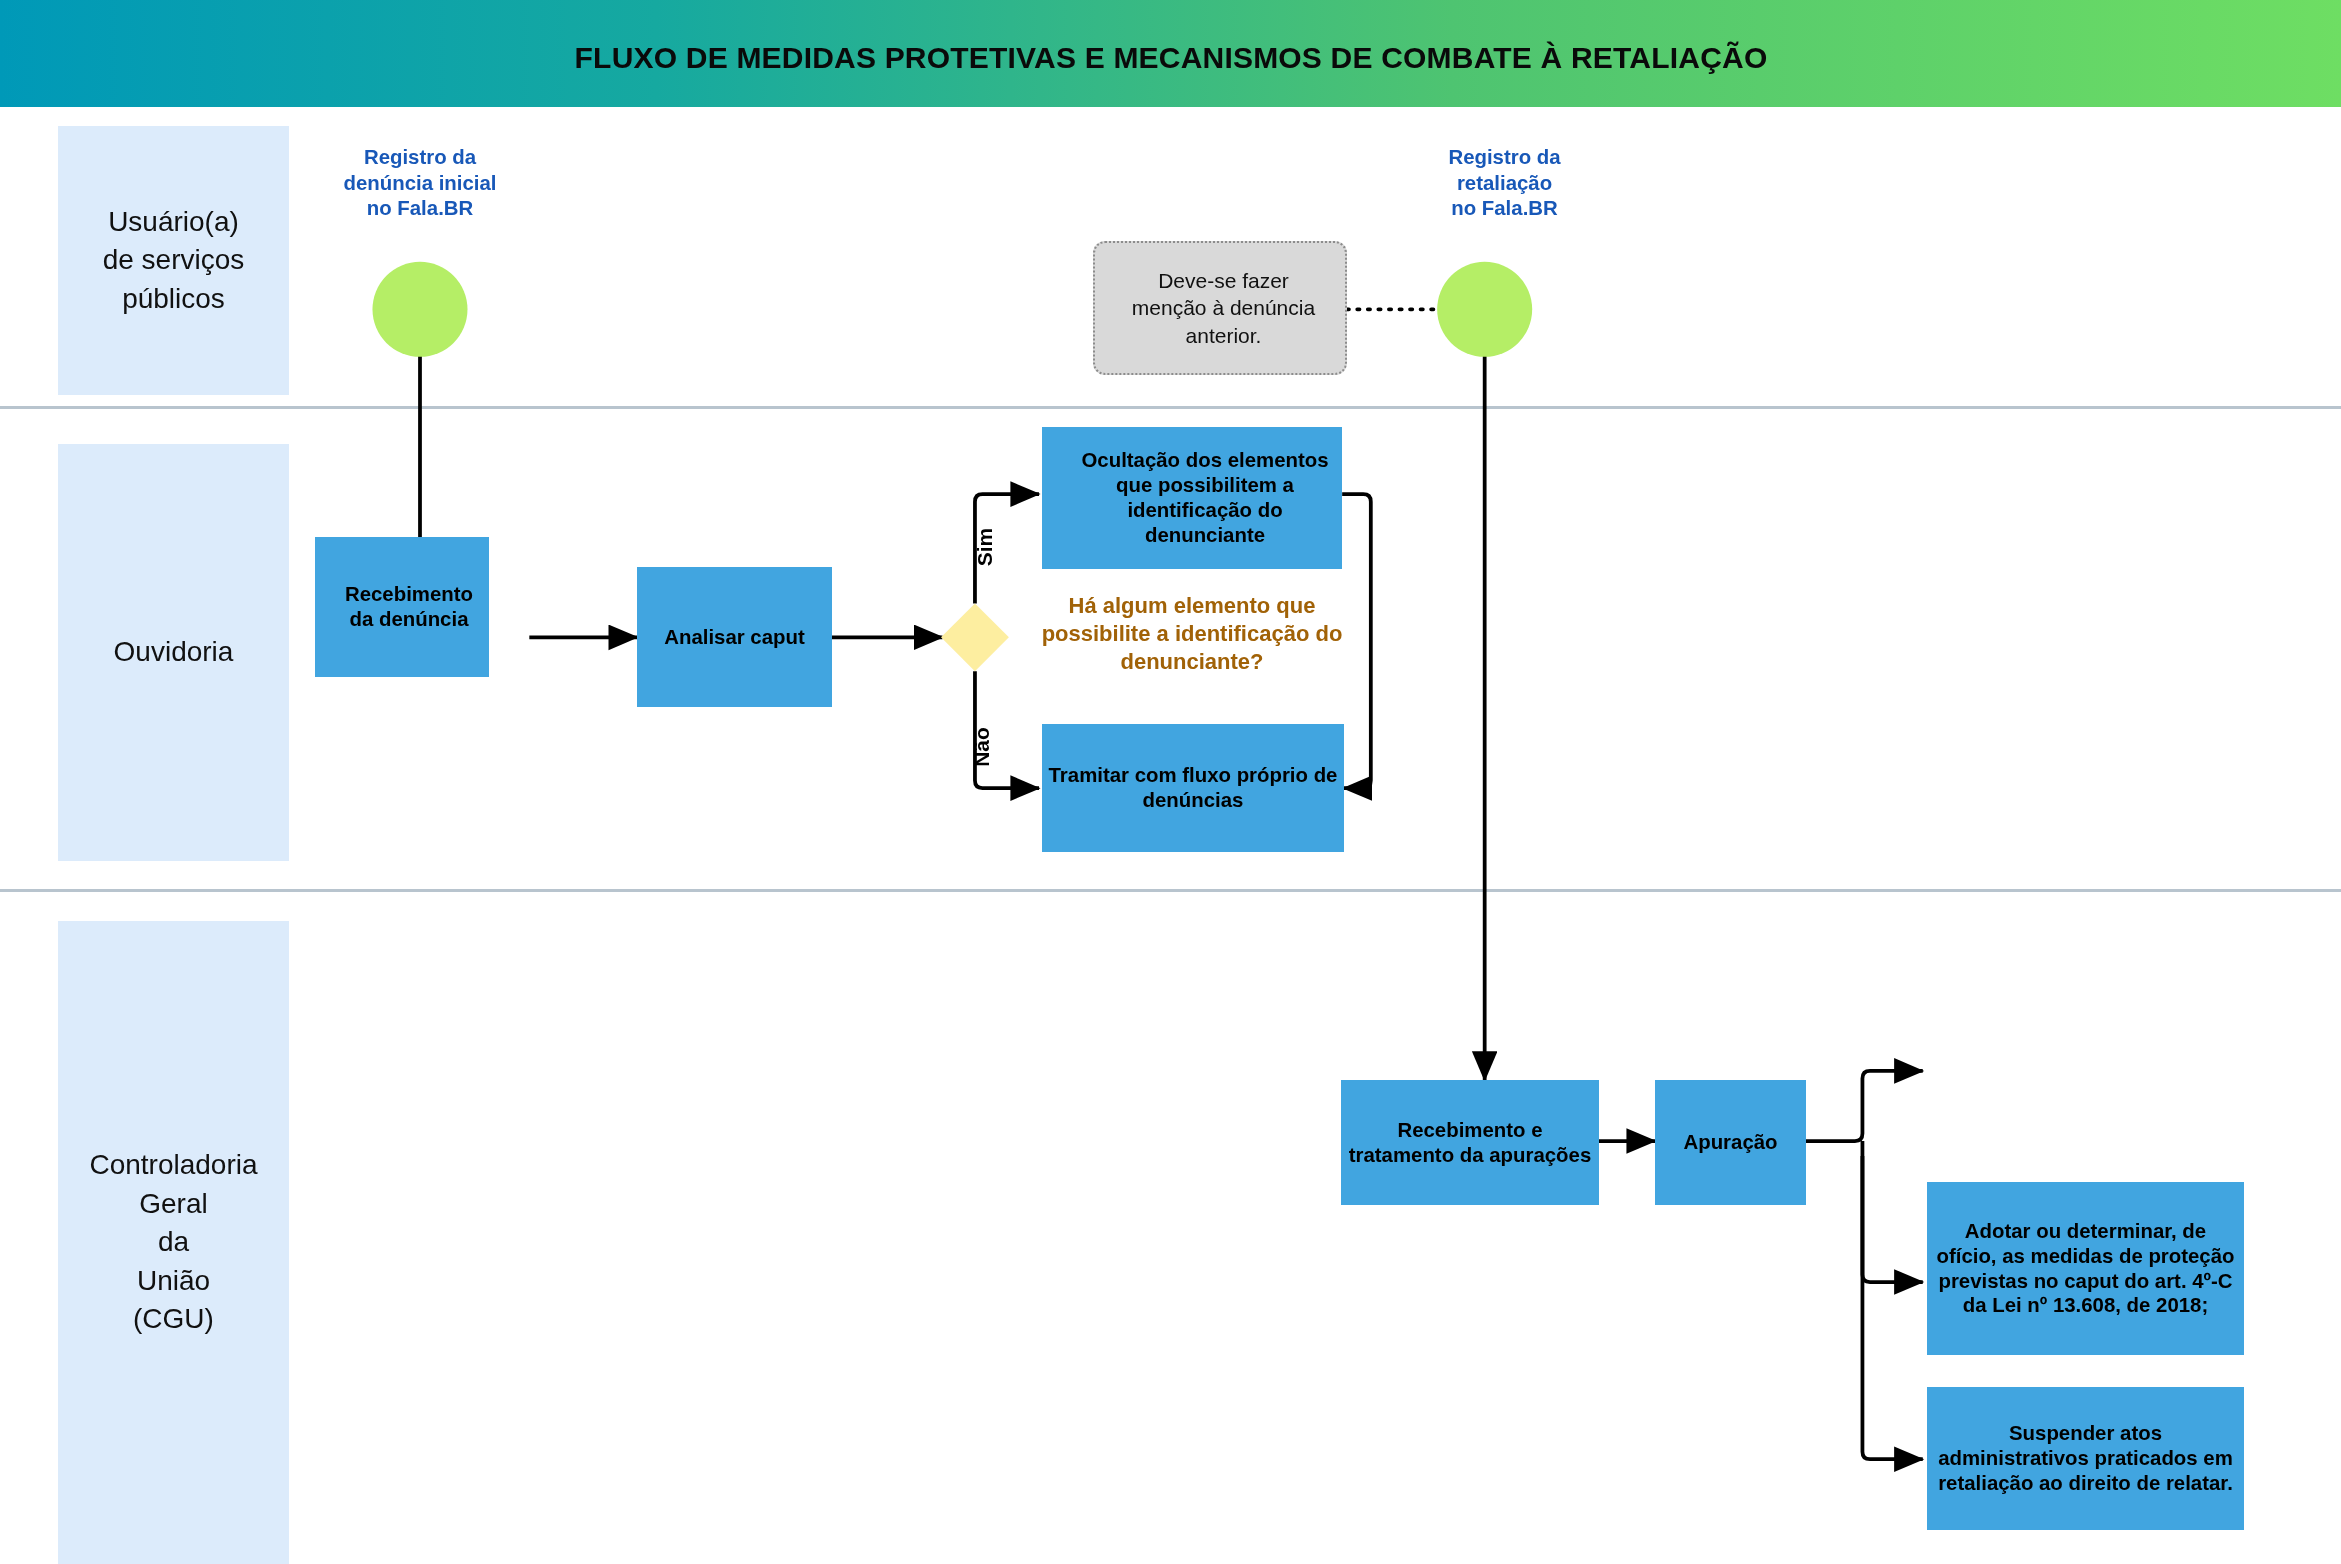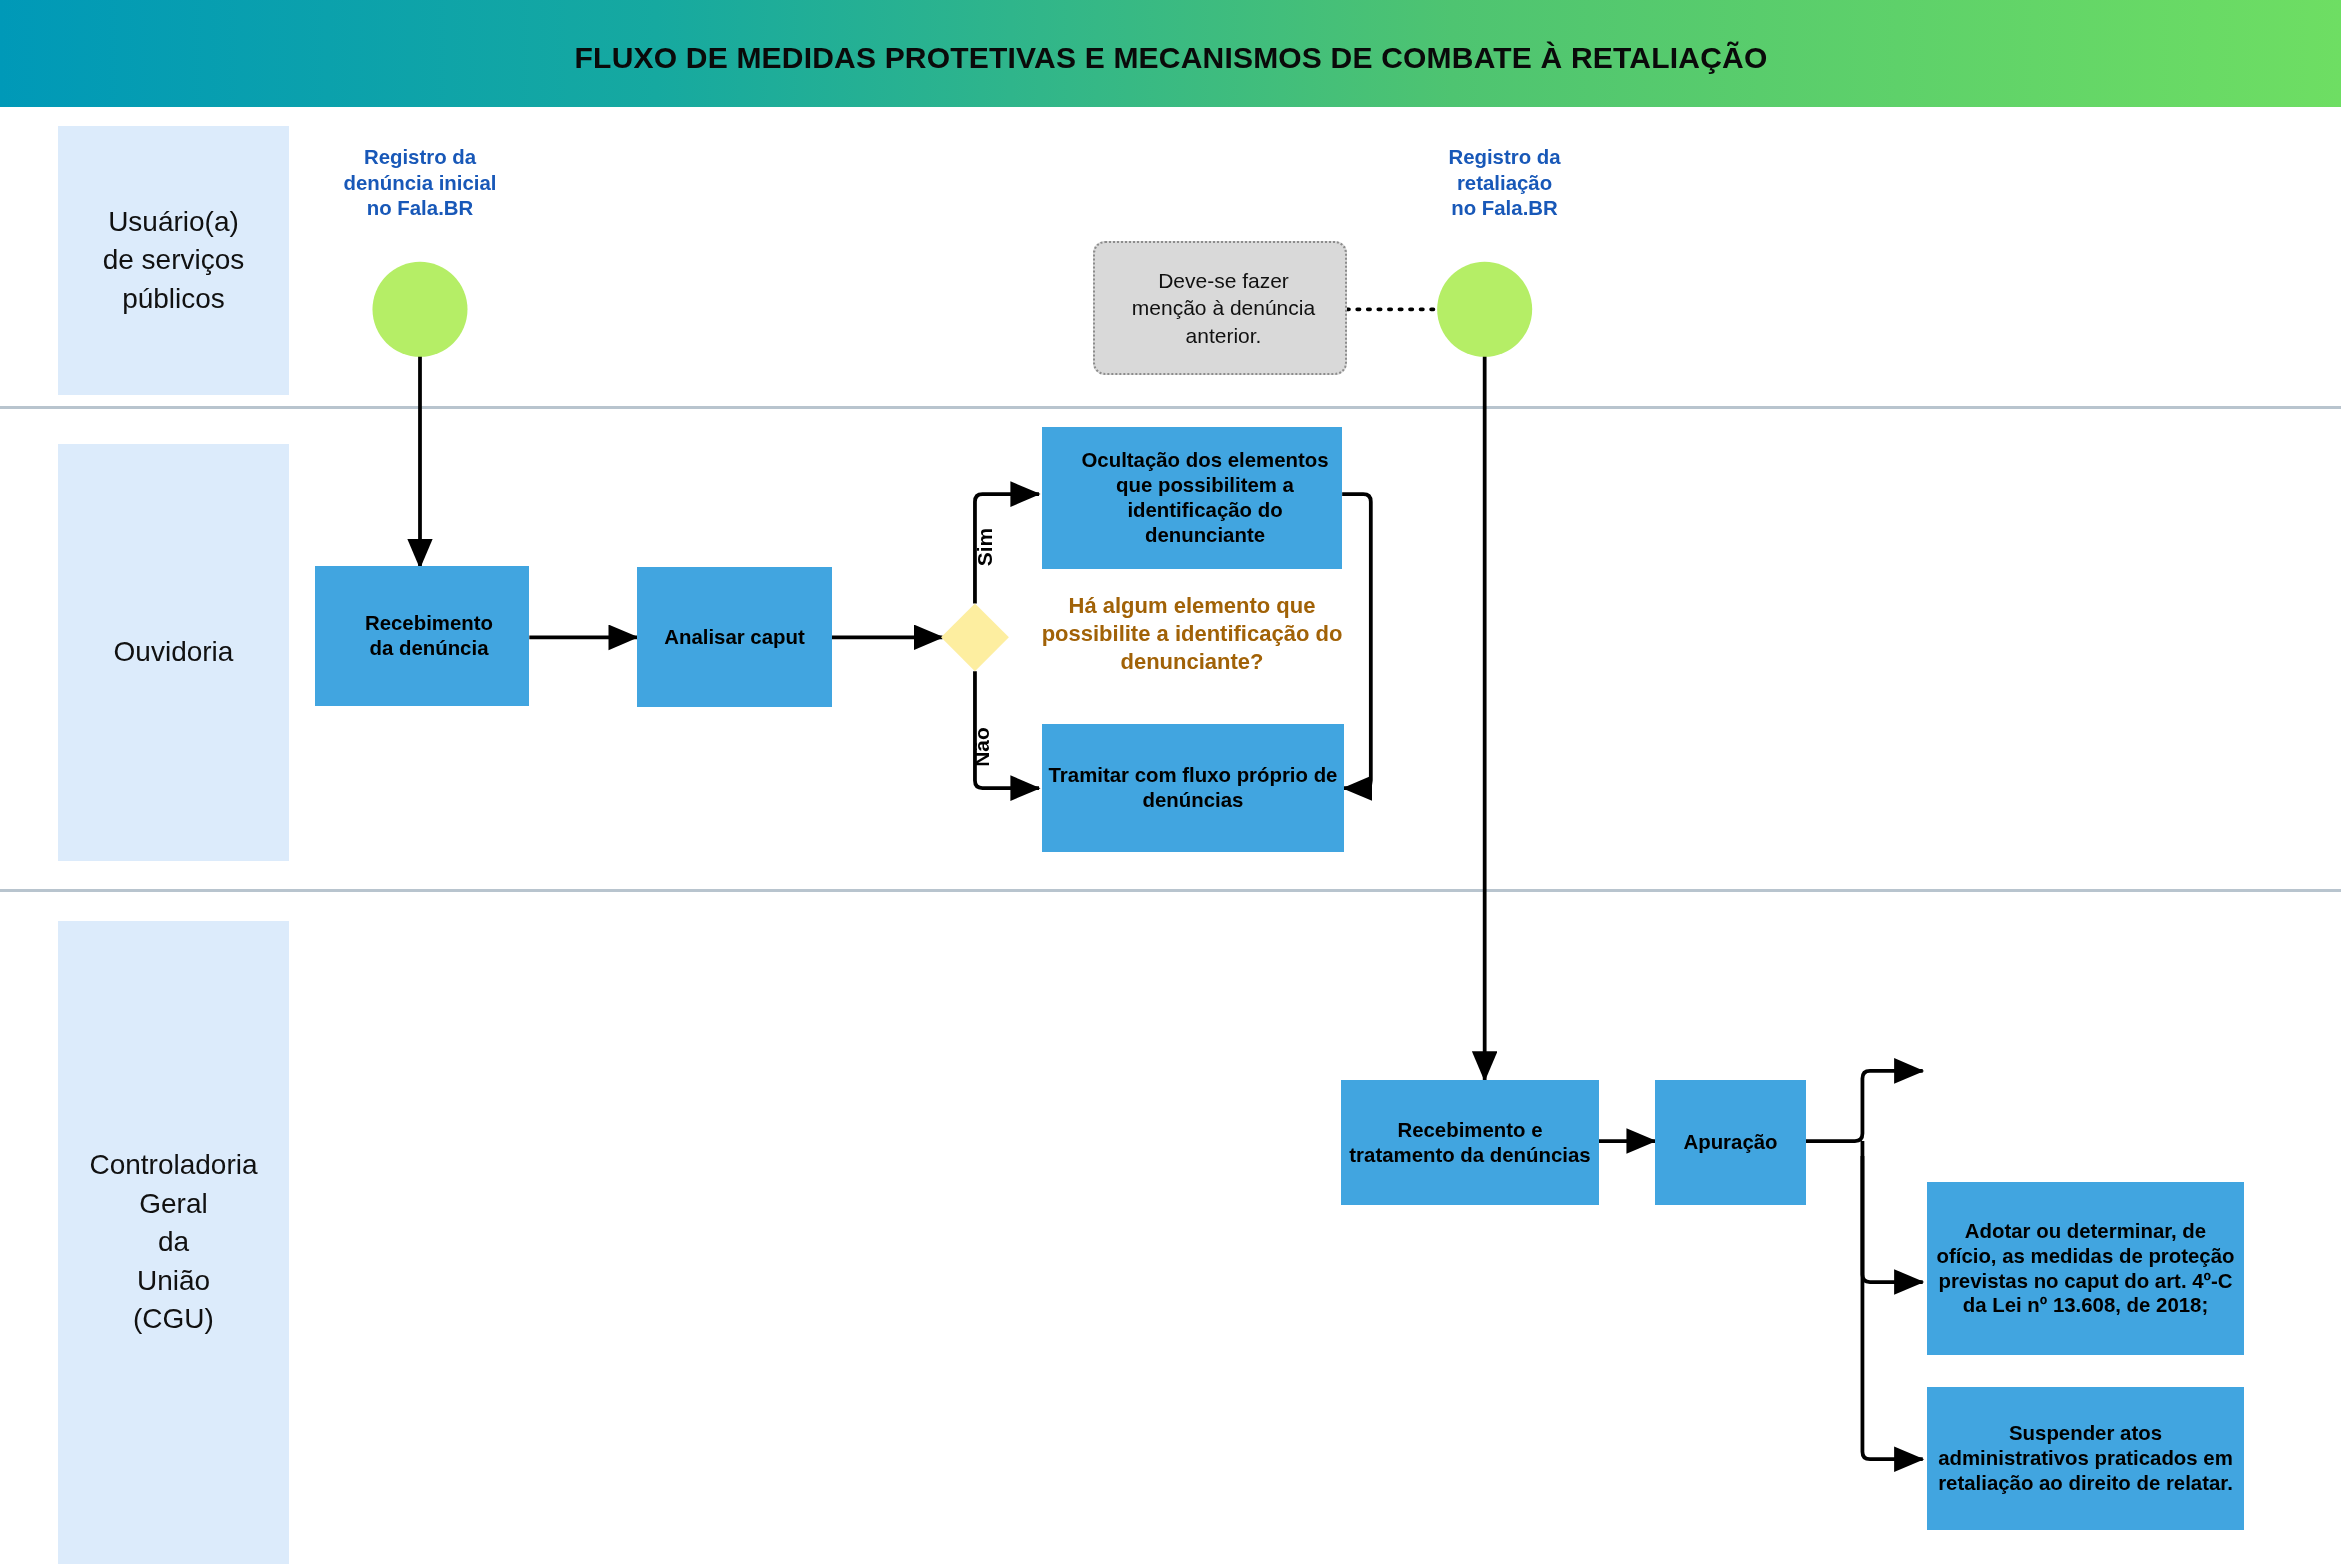--- a/index.html
+++ b/index.html
@@ -119,34 +119,34 @@
     <circle cx="1969" cy="410" r="63" fill="#b5ee66"></circle>
 
     <polygon points="1293,800 1338,845 1293,890 1248,845" fill="#fdeea0"></polygon>
   </svg>
 
   <div class="caption" style="left:305px;top:145px;width:230px;">Registro da<br>denúncia inicial<br>no Fala.BR</div>
   <div class="caption" style="left:1418px;top:145px;width:173px;">Registro da<br>retaliação<br>no Fala.BR</div>
 
   <div class="note node" style="left:1093px;top:241px;width:254px;height:134px;padding-left:16px;">Deve-se fazer<br>menção à denúncia<br>anterior.</div>
 
-  <div class="node proc" style="left:315px;top:566px;width:214px;height:140px;padding-left:20px;">Recebimento<br>da denúncia</div>
+  <div class="node proc" style="left:315px;top:537px;width:174px;height:140px;padding-left:20px;">Recebimento<br>da denúncia</div>
 
   <div class="node proc" style="left:637px;top:567px;width:195px;height:140px;">Analisar caput</div>
 
   <div class="node proc" style="left:1042px;top:427px;width:300px;height:142px;padding-left:32px;">Ocultação dos elementos que possibilitem a identificação do denunciante</div>
 
   <div class="node proc" style="left:1042px;top:724px;width:302px;height:128px;">Tramitar com fluxo próprio de denúncias</div>
 
   <div class="question" style="left:1041px;top:592px;width:302px;">Há algum elemento que possibilite a identificação do denunciante?</div>
 
   <div class="branch-label rot" style="left:966px;top:535px;">Sim</div>
   <div class="branch-label rot" style="left:962px;top:735px;">Não</div>
 
-  <div class="node proc" style="left:1341px;top:1080px;width:258px;height:125px;">Recebimento e tratamento  da denúncias</div>
+  <div class="node proc" style="left:1341px;top:1080px;width:258px;height:125px;">Recebimento e tratamento  da apurações</div>
 
   <div class="node proc" style="left:1655px;top:1080px;width:151px;height:125px;text-align:center;">Apuração</div>
 
 
   <div class="node proc" style="left:1927px;top:1182px;width:317px;height:173px;">Adotar ou determinar, de ofício, as medidas de proteção previstas no caput do art. 4º-C da Lei nº 13.608, de 2018;</div>
 
   <div class="node proc" style="left:1927px;top:1387px;width:317px;height:143px;">Suspender atos administrativos praticados em retaliação ao direito de relatar.</div>
 
 </div>
 

